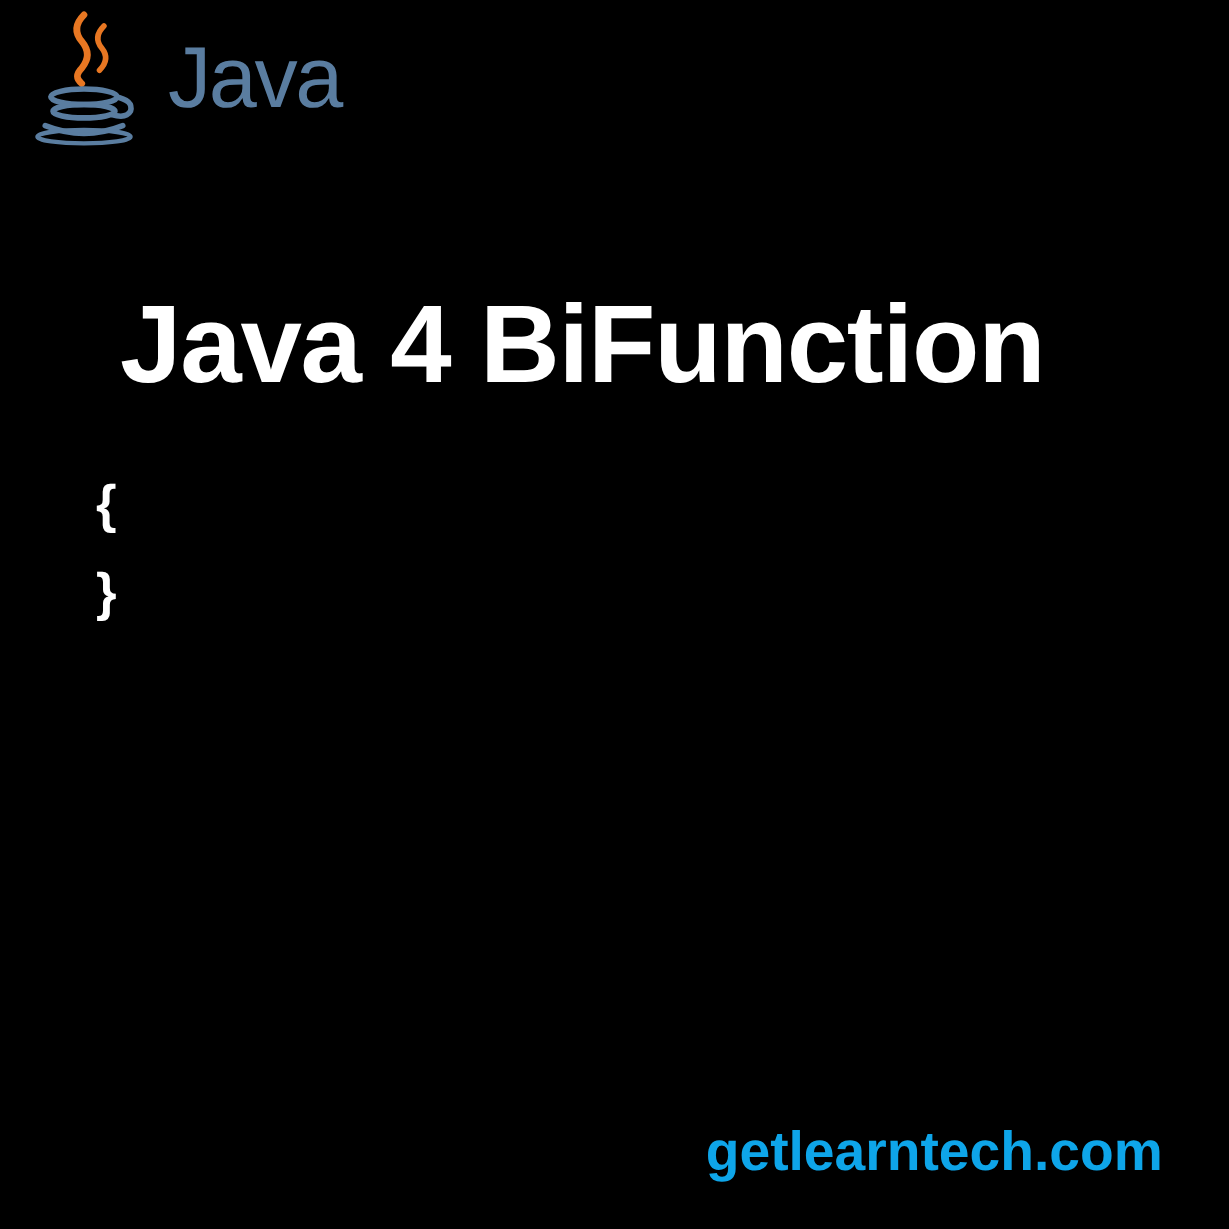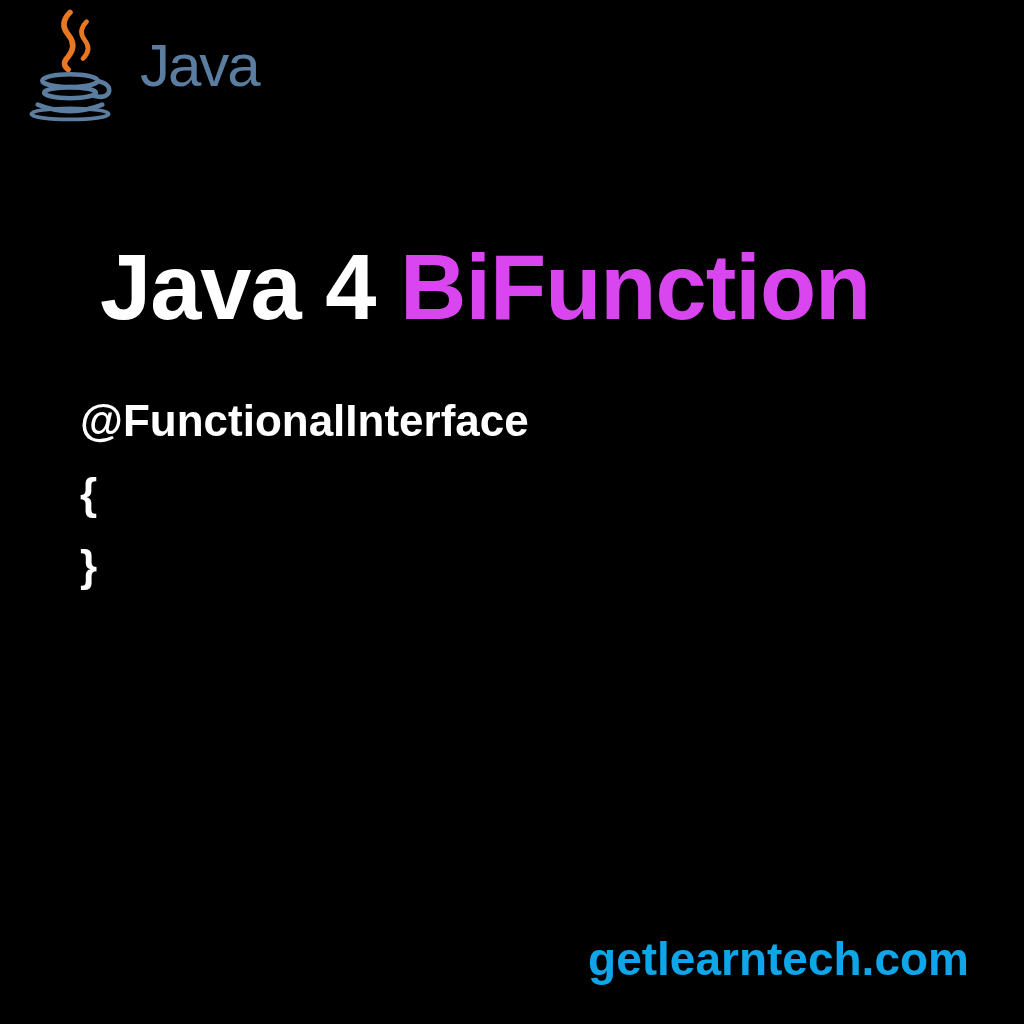--- a/index.html
+++ b/index.html
@@ -21,38 +21,38 @@
       left: 20px;
       display: flex;
       align-items: center;
       gap: 20px;
     }
     .java-logo {
       width: 100px;
       height: 120px;
     }
     .logo-text {
-      font-size: 60px;
+      font-size: 72px;
       color: #5a7da0;
       font-weight: 400;
       letter-spacing: -2px;
     }
     .main-title {
       position: absolute;
       top: 235px;
       left: 100px;
       font-size: 92px;
       font-weight: 800;
       letter-spacing: -1px;
     }
     .title-white {
       color: #ffffff;
     }
     .title-orange {
-      color: #d946ef;
+      color: #ffffff;
     }
     .code-block {
       position: absolute;
       top: 385px;
       left: 80px;
       font-size: 44px;
       font-weight: 700;
       color: #ffffff;
       line-height: 1.65;
       white-space: pre;
@@ -82,15 +82,15 @@
     <path d="M 15 108 Q 50 122 85 108" stroke="#5a7da0" stroke-width="5" fill="none" stroke-linecap="round"></path>
     <ellipse cx="50" cy="118" rx="42" ry="6" stroke="#5a7da0" stroke-width="4" fill="none"></ellipse>
   </svg>
   <span class="logo-text">Java</span>
 </div>
 
 <div class="main-title">
   <span class="title-white">Java 4 </span><span class="title-orange">BiFunction</span>
 </div>
 
-<div class="code-block"><div>@FunctionalInterface</div><div>{</div><div>}</div></div>
+<div class="code-block"><div>{</div><div>}</div></div>
 
 <div class="footer-url">getlearntech.com</div>
 
 </body></html>

